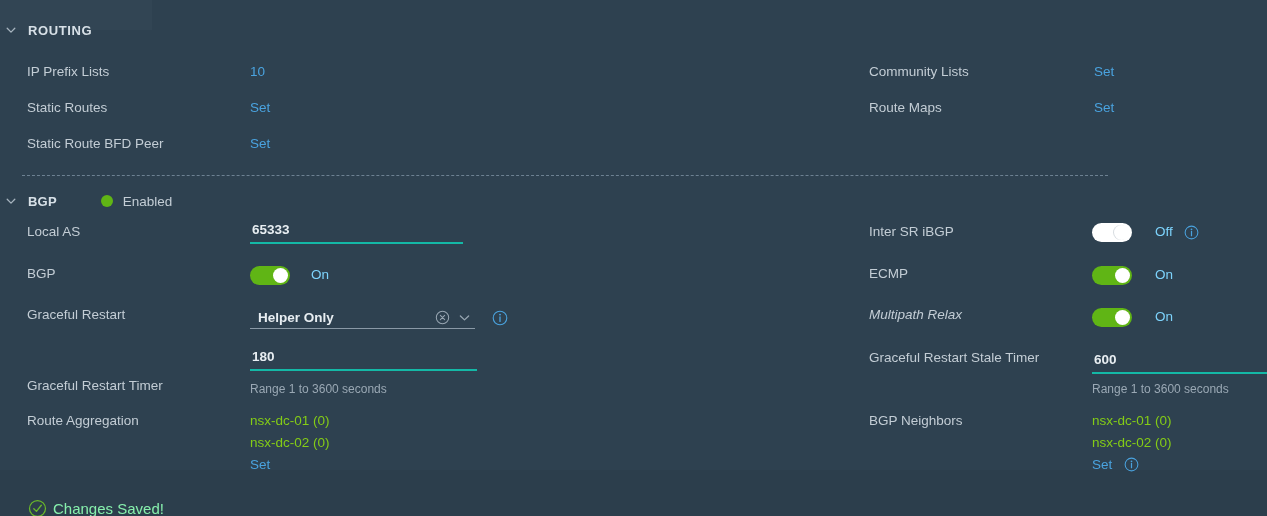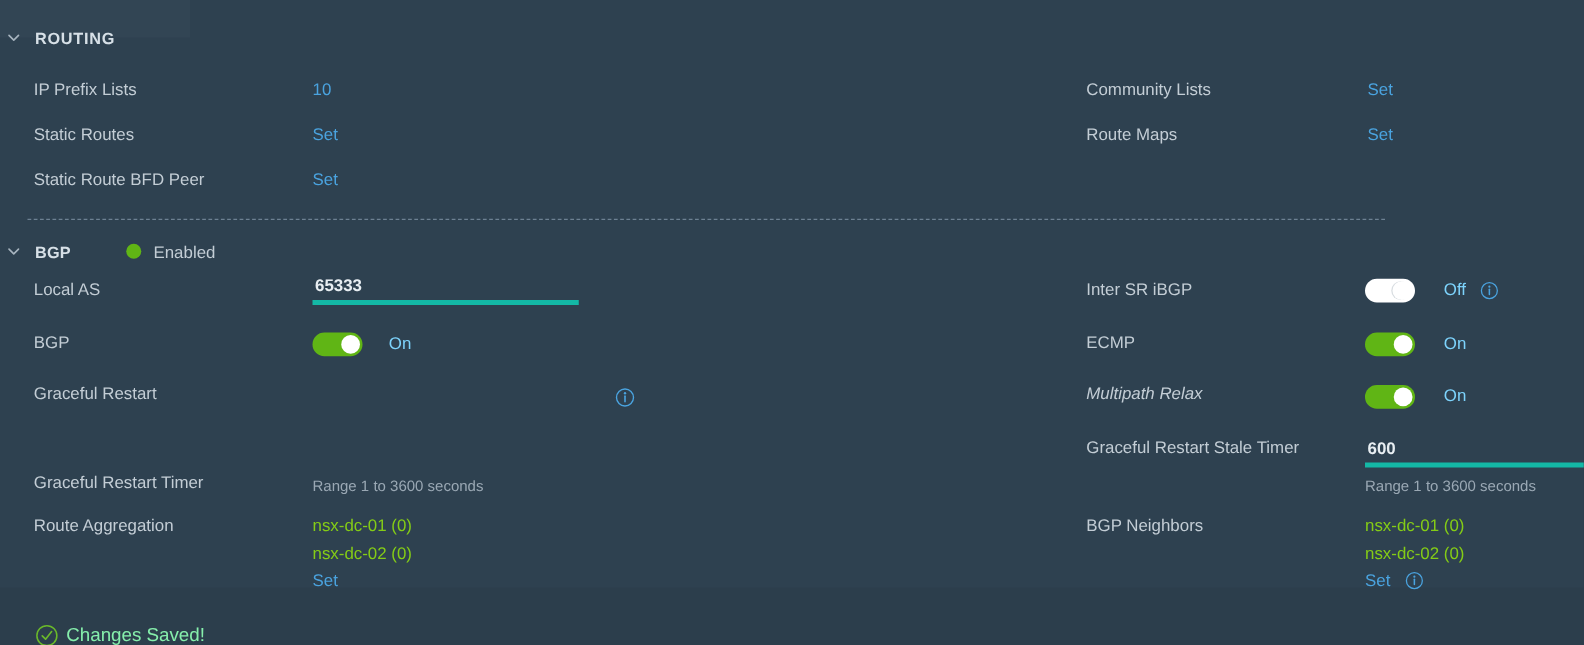--- a/index.html
+++ b/index.html
@@ -114,21 +114,21 @@
   .link {
     color: #4aa3df;
     cursor: pointer;
     text-decoration: none;
   }
 
   
   .field {
     position: absolute;
     border: none;
-    border-bottom: 4px solid #14b8a6;
+    border-bottom: 2px solid #14b8a6;
     background: transparent;
     color: #e8eef2;
     font-family: "Liberation Sans", sans-serif;
     font-size: 13.5px;
     font-weight: bold;
     padding: 0 0 5px 2px;
     outline: none;
     height: 22px;
     box-sizing: border-box;
   }
@@ -255,29 +255,44 @@
   <div class="row-label" style="left:27px; top:208px;">Local AS</div>
   <input class="field" style="left: 250px; top: 206px; width: 213px;" value="65333">
 
   <div class="row-label" style="left:27px; top:250px;">BGP</div>
   <div class="toggle on" style="left:250px; top:250px;">
     <span class="knob"></span>
   </div>
   <div class="toggle-text" style="left:311px; top:251px;">On</div>
 
   <div class="row-label" style="left:27px; top:291px;">Graceful Restart</div>
+  <div class="select-wrap" style="left:250px; top:290px; width:225px;">
+    <span class="select-text">Helper Only</span>
+    <span class="icon-btn" style="margin-right:8px;">
+      <svg width="15" height="15" viewBox="0 0 16 16">
+        <circle cx="8" cy="8" r="6.6" fill="none" stroke="#98a6b2" stroke-width="1.1"></circle>
+        <path d="M5.7 5.7 L10.3 10.3 M10.3 5.7 L5.7 10.3" stroke="#98a6b2" stroke-width="1.1" stroke-linecap="round"></path>
+      </svg>
+    </span>
+    <span class="icon-btn" style="margin-right:4px;">
+      <svg width="13" height="13" viewBox="0 0 12 12">
+        <path d="M2.2 4.6 L6 8.2 L9.8 4.6" fill="none" stroke="#98a6b2" stroke-width="1.2" stroke-linecap="round" stroke-linejoin="round"></path>
+      </svg>
+    </span>
+  </div>
   <span class="icon-btn info-icon" style="position:absolute; left:492px; top:294px;">
     <svg width="16" height="16" viewBox="0 0 16 16">
       <circle cx="8" cy="8" r="6.8" fill="none" stroke="#4aa3df" stroke-width="1.1"></circle>
       <circle cx="8" cy="4.6" r="0.95" fill="#4aa3df"></circle>
       <path d="M8 6.9 L8 11.4" stroke="#4aa3df" stroke-width="1.3" stroke-linecap="round"></path>
     </svg>
   </span>
 
   <div class="row-label" style="left:27px; top:334px;margin-top:28px;">Graceful Restart Timer</div>
+  <input class="field" style="left: 250px; top: 333px; width: 227px;" value="180">
   <div class="hint" style="left:250px; top:366px;">Range 1 to 3600 seconds</div>
 
   <div class="row-label" style="left:27px; top:397px;">Route Aggregation</div>
   <div class="row-value" style="left:250px; top:397px;">nsx-dc-01 (0)</div>
   <div class="row-value" style="left:250px; top:419px;">nsx-dc-02 (0)</div>
   <div class="row-value link" style="left:250px; top:441px;">Set</div>
 
   <div class="row-label" style="left:869px; top:208px;">Inter SR iBGP</div>
   <div class="toggle off" style="left:1092px; top:207px;">
     <span class="knob"></span>

